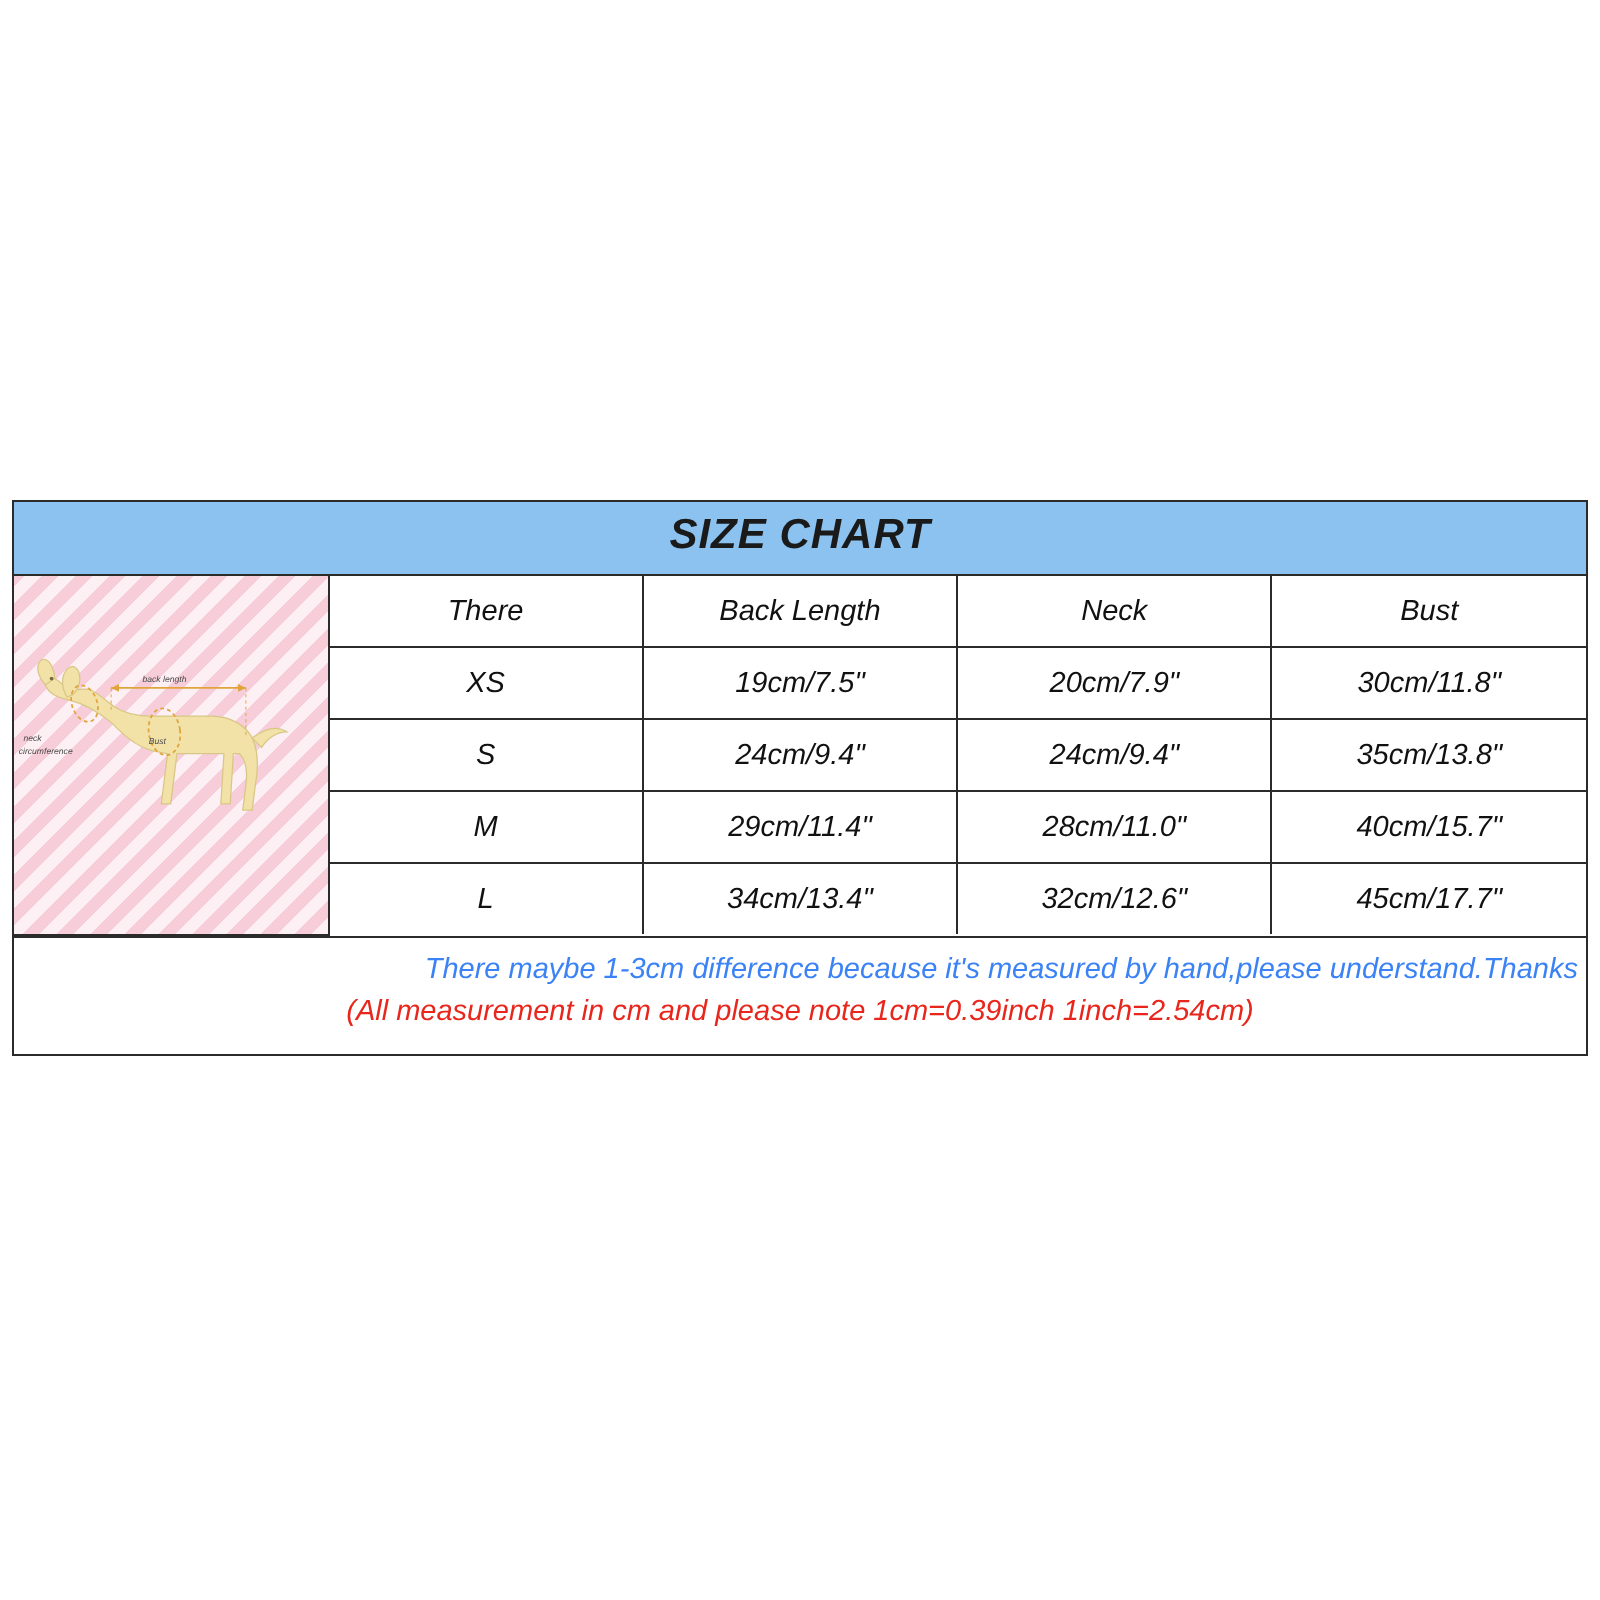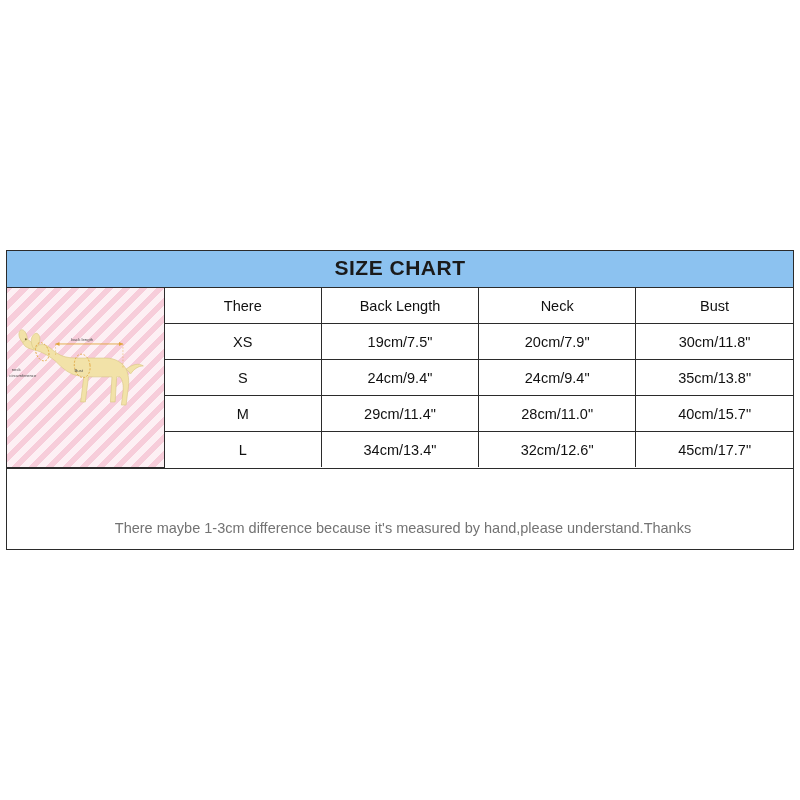--- a/index.html
+++ b/index.html
@@ -8,20 +8,21 @@
     width: 800px;
     height: 800px;
     background: #ffffff;
     font-family: "Liberation Sans", sans-serif;
   }
   #page {
     position: relative;
     width: 800px;
     height: 800px;
     background: #ffffff;
+    font-style: italic;
   }
   .chart-wrap {
     position: absolute;
     left: 6px;
     top: 250px;
     width: 788px;
     border: 1px solid #2b2b2b;
     box-sizing: border-box;
     background: #ffffff;
   }
@@ -82,26 +83,25 @@
       );
     overflow: hidden;
   }
   .illus svg { display: block; width: 100%; height: 100%; }
   .notes {
     border-top: 1px solid #2b2b2b;
     padding: 6px 4px 10px 4px;
     text-align: center;
   }
   .note-line1 {
-    color: #737373;
+    color: #3b82f6;
     font-size: 14.5px;
-    text-align: center;
+    text-align: right;
     padding-left: 6px;
     line-height: 1.45;
-    margin-top: 43px;
   }
   .note-line2 {
     color: #e8261c;
     font-size: 14.5px;
     text-align: center;
     line-height: 1.45;
   }
   .illus-label {
     font-size: 5.5px;
     fill: #4a4a4a;
@@ -183,16 +183,17 @@
         <td>L</td>
         <td>34cm/13.4"</td>
         <td>32cm/12.6"</td>
         <td>45cm/17.7"</td>
       </tr>
     </tbody>
       </table>
 
     <div class="notes">
       <div class="note-line1">There maybe 1-3cm difference because it's measured by hand,please understand.Thanks</div>
+      <div class="note-line2">(All measurement in cm and please note 1cm=0.39inch 1inch=2.54cm)</div>
     </div>
 
   </div>
 </div>
 
 </body></html>

